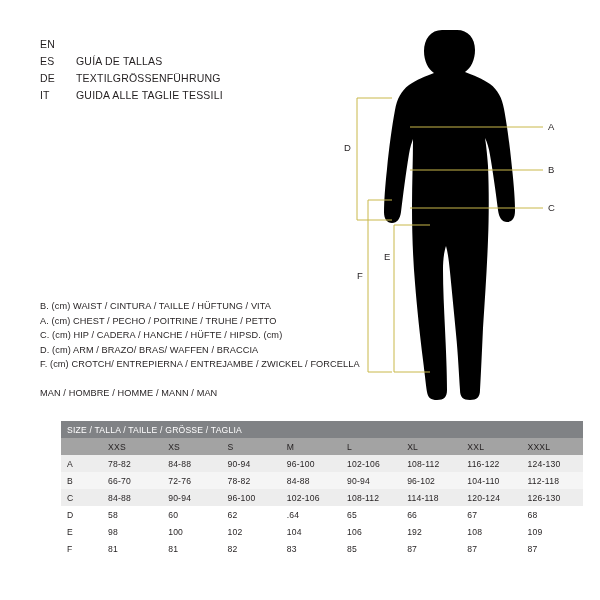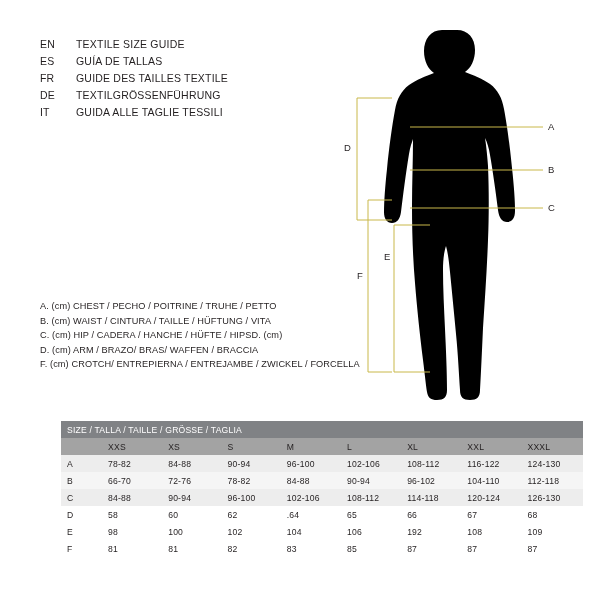--- a/index.html
+++ b/index.html
@@ -120,46 +120,42 @@
   }
 </style>
 </head>
 <body>
 
 <div class="page">
 
   <div class="titles">
     <div class="title-row">
       <span class="title-lang">EN</span>
-      <span class="title-text">TEXTILE SIZE GUIDE</span>
     </div>
     <div class="title-row">
       <span class="title-lang">ES</span>
       <span class="title-text">GUÍA DE TALLAS</span>
-    </div>
-    <div class="title-row">
-      <span class="title-lang">FR</span>
-      <span class="title-text">GUIDE DES TAILLES TEXTILE</span>
     </div>
     <div class="title-row">
       <span class="title-lang">DE</span>
       <span class="title-text">TEXTILGRÖSSENFÜHRUNG</span>
     </div>
     <div class="title-row">
       <span class="title-lang">IT</span>
       <span class="title-text">GUIDA ALLE TAGLIE TESSILI</span>
     </div>
   </div>
 
   <div class="legend">
+    <div class="legend-line">B. (cm) WAIST / CINTURA / TAILLE / HÜFTUNG / VITA</div>
     <div class="legend-line">A. (cm) CHEST / PECHO / POITRINE / TRUHE / PETTO</div>
-    <div class="legend-line">B. (cm) WAIST / CINTURA / TAILLE / HÜFTUNG / VITA</div>
     <div class="legend-line">C. (cm) HIP / CADERA / HANCHE / HÜFTE / HIPSD. (cm)</div>
     <div class="legend-line">D. (cm) ARM / BRAZO/ BRAS/ WAFFEN / BRACCIA</div>
     <div class="legend-line">F. (cm) CROTCH/ ENTREPIERNA / ENTREJAMBE / ZWICKEL / FORCELLA</div>
+    <div class="legend-line spaced">MAN / HOMBRE / HOMME / MANN / MAN</div>
   </div>
 
   <div class="figure">
     <svg width="250" height="385" viewBox="0 0 250 385" xmlns="http://www.w3.org/2000/svg">
 
       <g>
         <path fill="#000000" d="
           M 112,10
           C 101,10 94,19 94,31
           C 94,41 98,49 104,53

